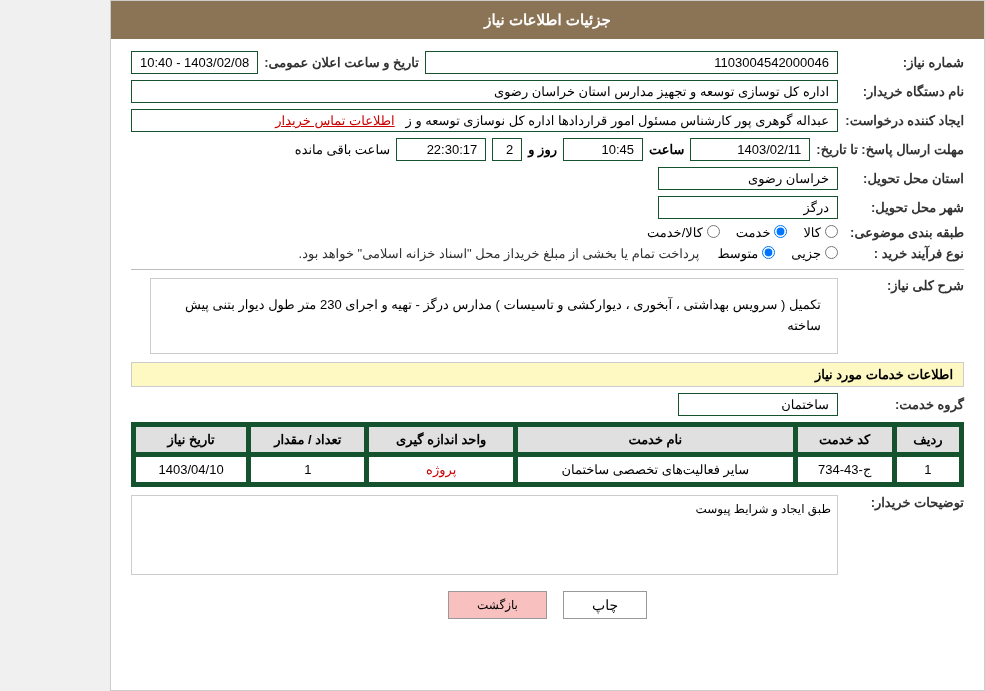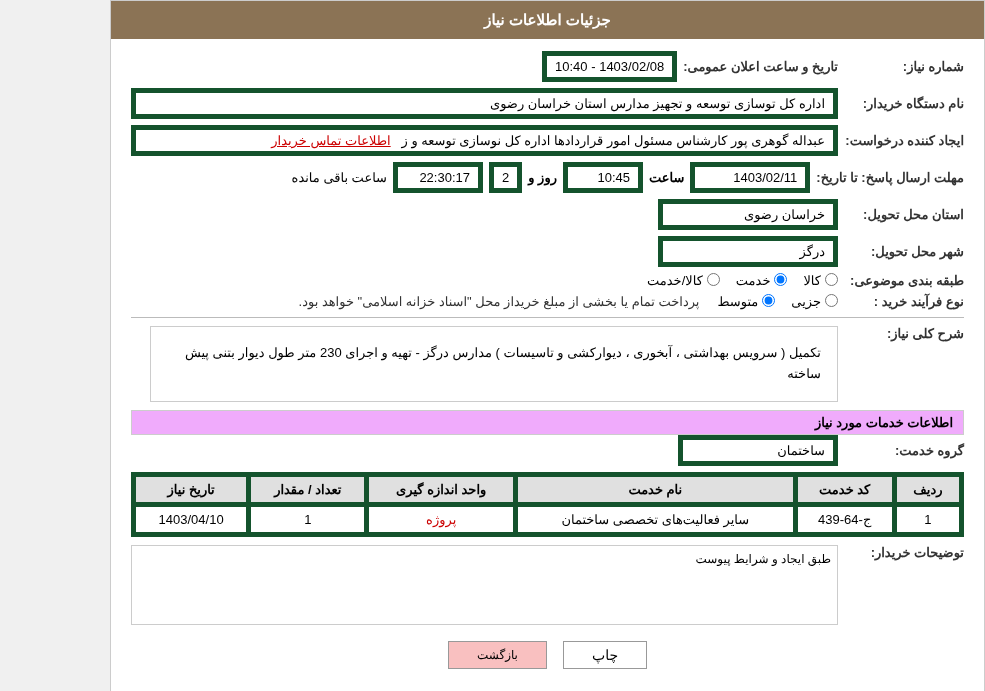--- a/index.html
+++ b/index.html
@@ -33,21 +33,21 @@
       gap: 6px;
     }
     .label {
       color: #333;
       font-weight: bold;
       white-space: nowrap;
       min-width: 120px;
       text-align: right;
     }
     .value-box {
-      border: 5px solid #14532d;
+      border: 1px solid #14532d;
       padding: 3px 8px;
       background: #fff;
       min-height: 22px;
       min-width: 200px;
     }
     .value-box.wide {
       flex: 1;
     }
     .value-box.small {
       min-width: 80px;
@@ -76,24 +76,25 @@
     }
     .description-box {
       border: 1px solid #ccc;
       padding: 16px;
       background: #fff;
       min-height: 50px;
       flex: 1;
       line-height: 1.6;
     }
     .section-title {
-      background: #f0abfc;
+      background: #fef9c3;
       border: 1px solid #ccc;
       padding: 4px 10px;
       font-weight: bold;
+      margin-bottom: 6px;
       margin-top: 8px;
     }
     table.services-table {
       width: 100%;
       border-collapse: collapse;
       margin-top: 6px;
     }
     table.services-table th, table.services-table td {
       border: 5px solid #14532d;
       padding: 5px 8px;
@@ -155,20 +156,21 @@
 <div class="page-container">
 
   <div class="header-bar">
     <span>جزئیات اطلاعات نیاز</span>
   </div>
 
   <div class="content">
 
     <div class="info-row">
       <span class="label">شماره نیاز:</span>
+      <div class="value-box wide">1103004542000046</div>
       <span class="label">تاریخ و ساعت اعلان عمومی:</span>
       <div class="value-box date">1403/02/08 - 10:40</div>
     </div>
 
     <div class="info-row">
       <span class="label">نام دستگاه خریدار:</span>
       <div class="value-box wide">اداره کل توسازی  توسعه و تجهیز مدارس استان خراسان رضوی</div>
     </div>
 
     <div class="info-row">
@@ -255,21 +257,21 @@
           <th>کد خدمت</th>
           <th>نام خدمت</th>
           <th>واحد اندازه گیری</th>
           <th>تعداد / مقدار</th>
           <th>تاریخ نیاز</th>
         </tr>
       </thead>
       <tbody id="services-tbody">
       <tr>
     <td>1</td>
-    <td>ج-64-439</td>
+    <td>ج-43-734</td>
     <td>سایر فعالیت‌های تخصصی ساختمان</td>
     <td><span class="service-link">پروژه</span></td>
     <td>1</td>
     <td>1403/04/10</td>
   </tr>
         </tbody>
     </table>
 
     <div class="info-row" style="align-items:flex-start; margin-top:8px;">
       <span class="label">توضیحات خریدار:</span>

